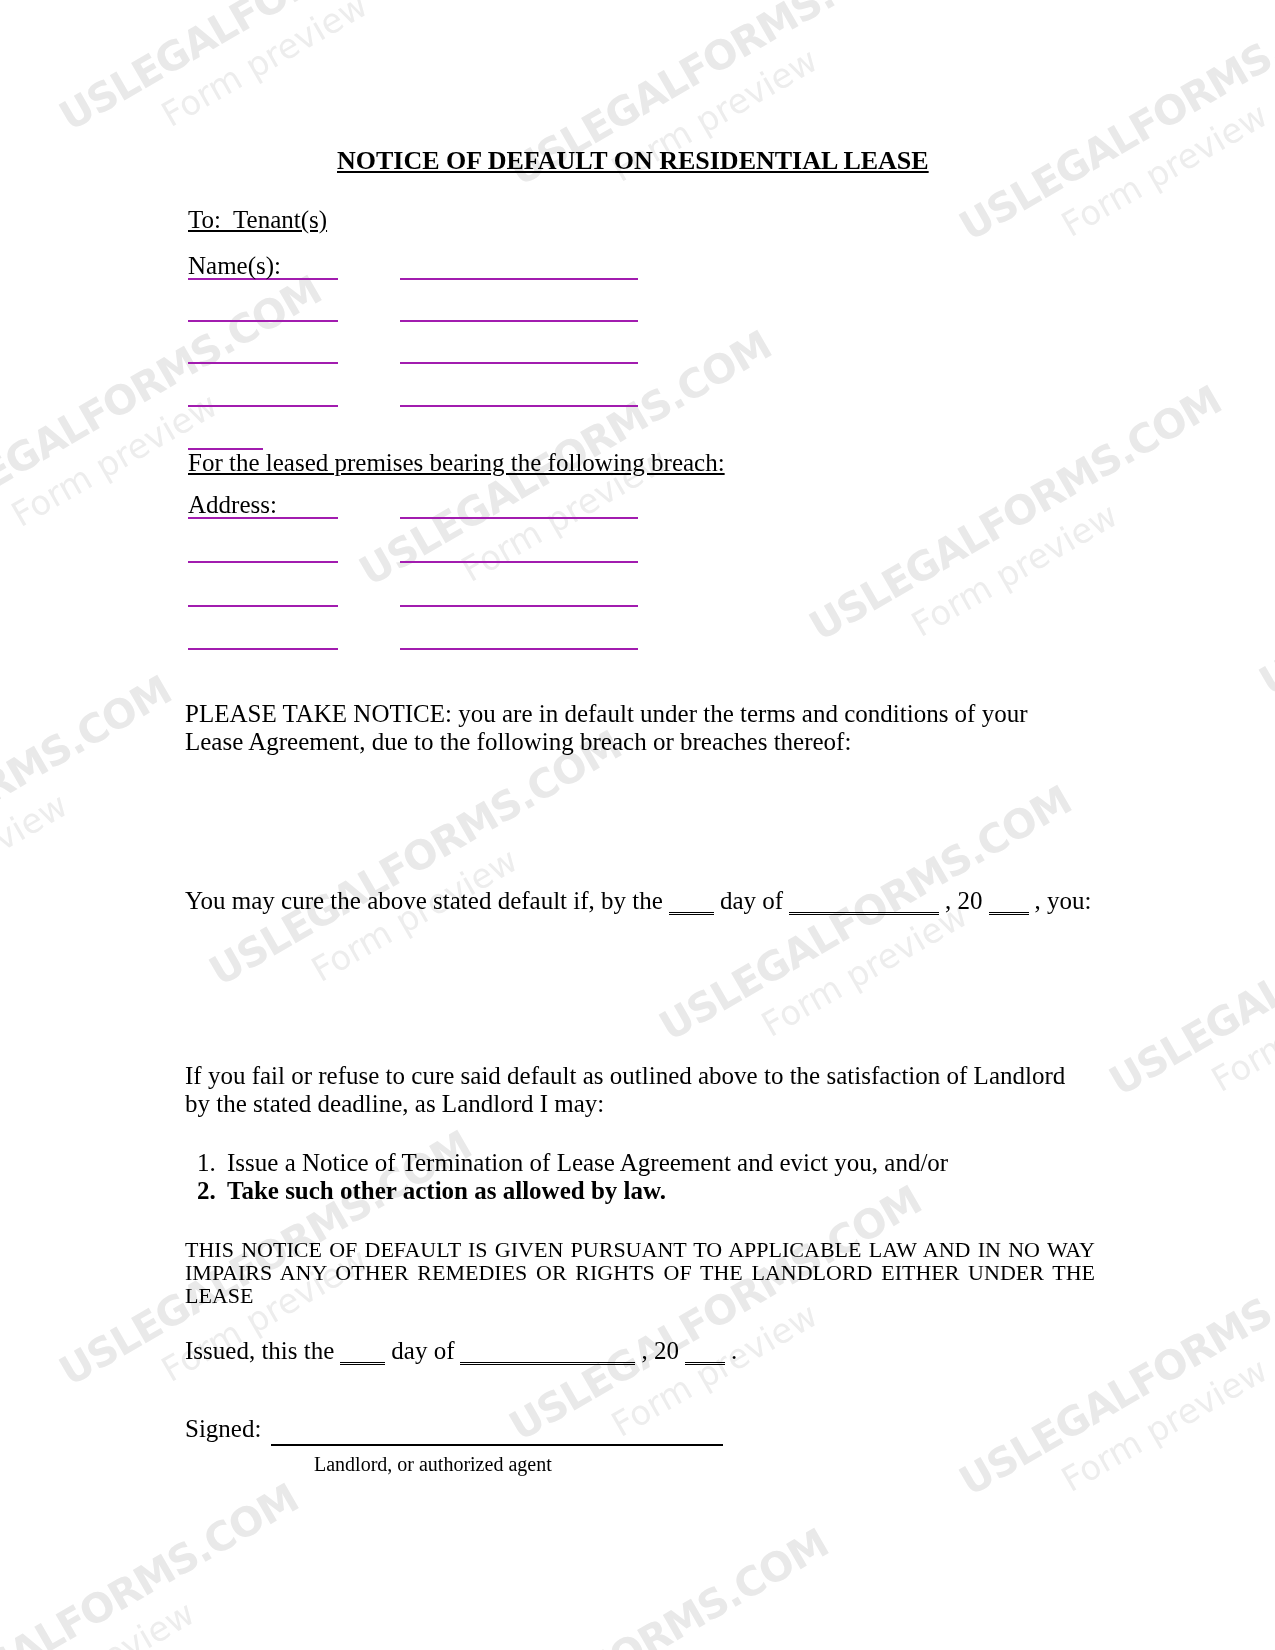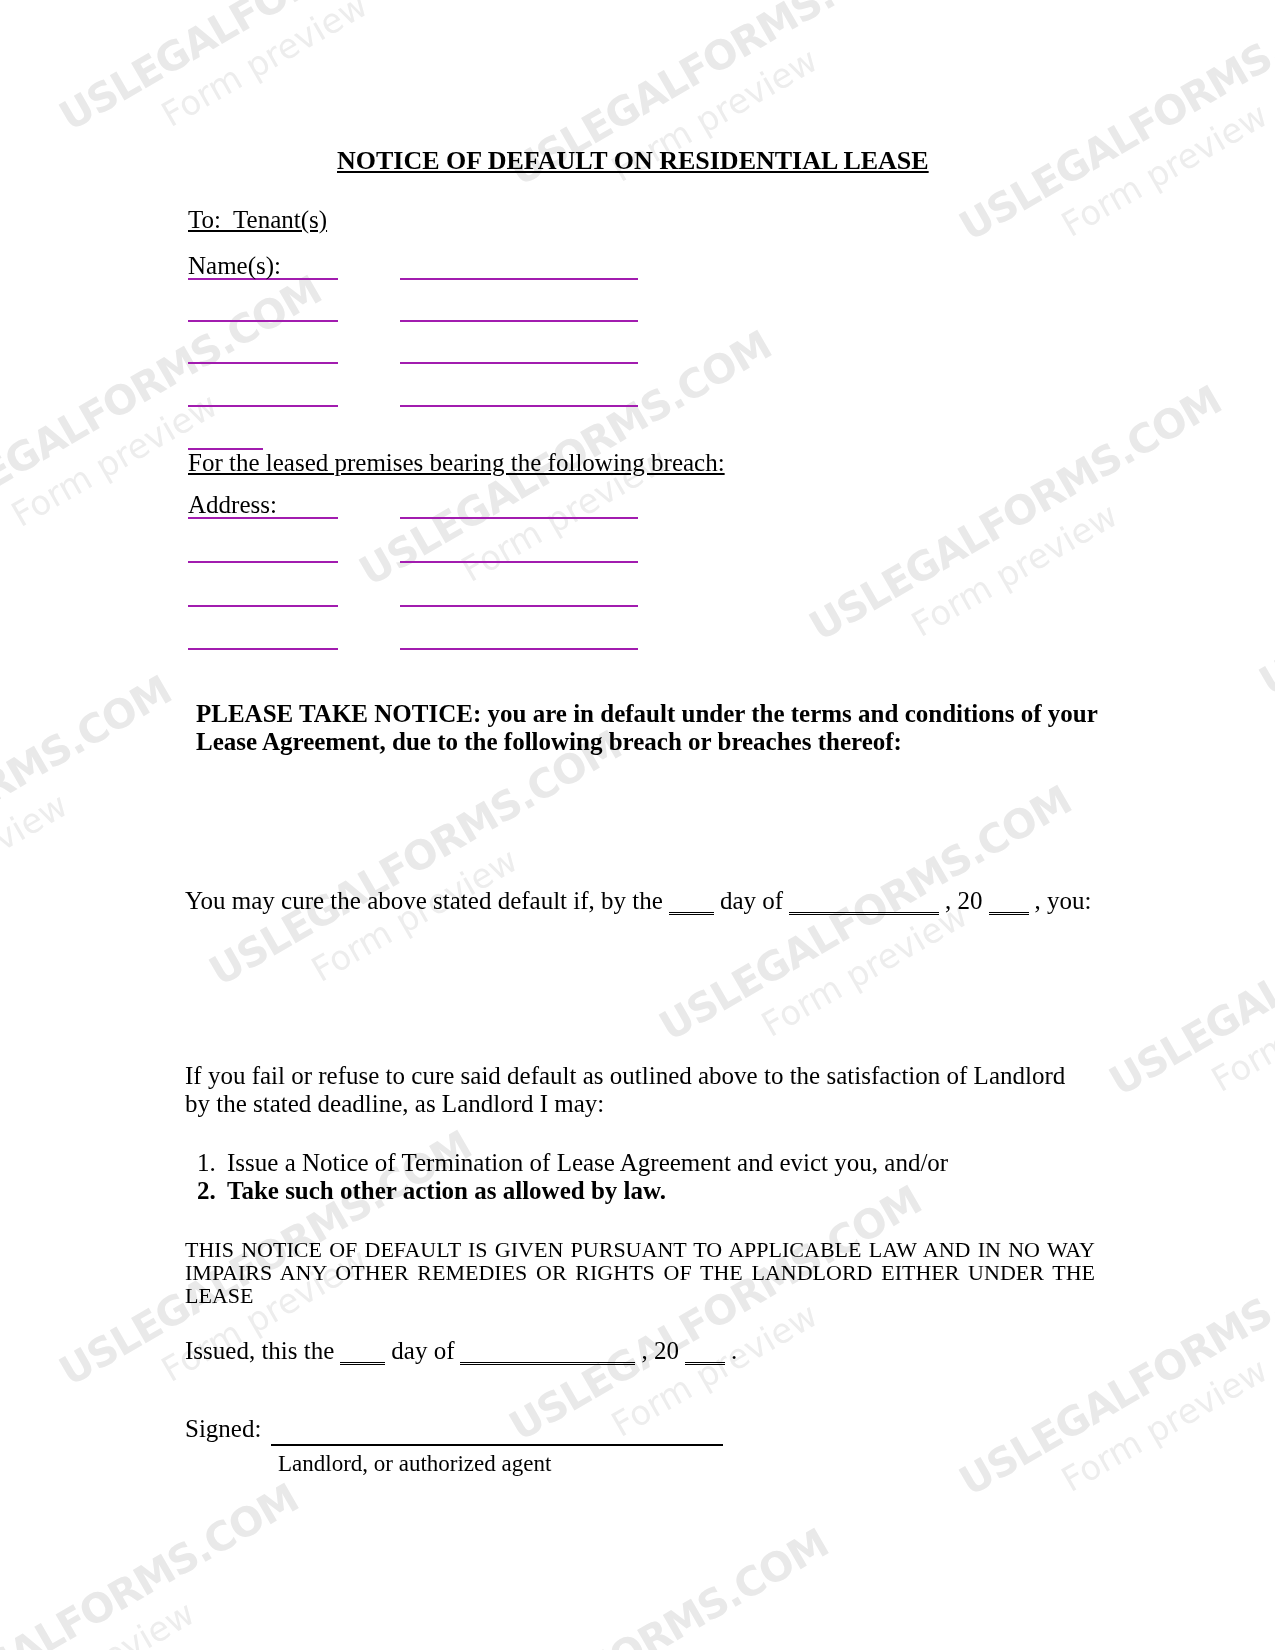--- a/index.html
+++ b/index.html
@@ -28,21 +28,21 @@
   .uline{text-decoration:underline;}
   .pre{white-space:pre;}
   .cell{position:absolute;border-bottom:2px solid #a21caf;height:28px;}
   .cell .lbl{position:absolute;left:0;bottom:-2px;font-size:25px;line-height:28px;white-space:pre;}
   .blank{display:inline-block;border-bottom:3px double #000;height:14px;vertical-align:-6px;margin:0 6px;}
   .sigline{display:inline-block;border-bottom:2px solid #000;height:20px;vertical-align:-9px;margin-left:10px;}
   .caps-line{font-size:22px;line-height:23px;width:910px;}
   .caps-line.just{text-align:justify;text-align-last:justify;}
   .li-row{position:absolute;font-size:25px;line-height:28px;white-space:nowrap;}
   .li-num{display:inline-block;width:30px;}
-  .sub{font-size:23px;line-height:24px;}
+  .sub{font-size:20px;line-height:24px;margin-left:36px;}
 </style>
 </head>
 <body>
 
 <div class="page">
 
   <div class="wm-layer">
       <div class="wm-pair" style="left: 73px; top: 137px;">
         <span class="wm-bold" style="color: rgb(233, 233, 233);">USLEGALFORMS.COM</span>
         <span class="wm-light" style="color: rgb(237, 237, 237);">Form preview</span>
@@ -139,21 +139,21 @@
 
     <div class="cell" style="left:188px;top:533px;width:150px;"></div>
     <div class="cell" style="left:400px;top:533px;width:238px;"></div>
 
     <div class="cell" style="left:188px;top:577px;width:150px;"></div>
     <div class="cell" style="left:400px;top:577px;width:238px;"></div>
 
     <div class="cell" style="left:188px;top:620px;width:150px;"></div>
     <div class="cell" style="left:400px;top:620px;width:238px;"></div>
 
-    <div class="abs t25" style="left:196px;top:700px;font-weight:bold;">
+    <div class="abs t25" style="left:185px;top:700px;">
       <div>PLEASE TAKE NOTICE: you are in default under the terms and conditions of your</div>
       <div>Lease Agreement, due to the following breach or breaches thereof:</div>
     </div>
 
     <div class="abs t25" style="left:185px;top:887px;white-space:nowrap;">
       <span>You may cure the above stated default if, by the</span><span class="blank" style="width:45px;"></span><span>day of</span><span class="blank" style="width:150px;"></span><span>, 20</span><span class="blank" style="width:40px;"></span><span>, you:</span>
     </div>
 
     <div class="abs t25" style="left:185px;top:1062px;">
       <div>If you fail or refuse to cure said default as outlined above to the satisfaction of Landlord</div>

